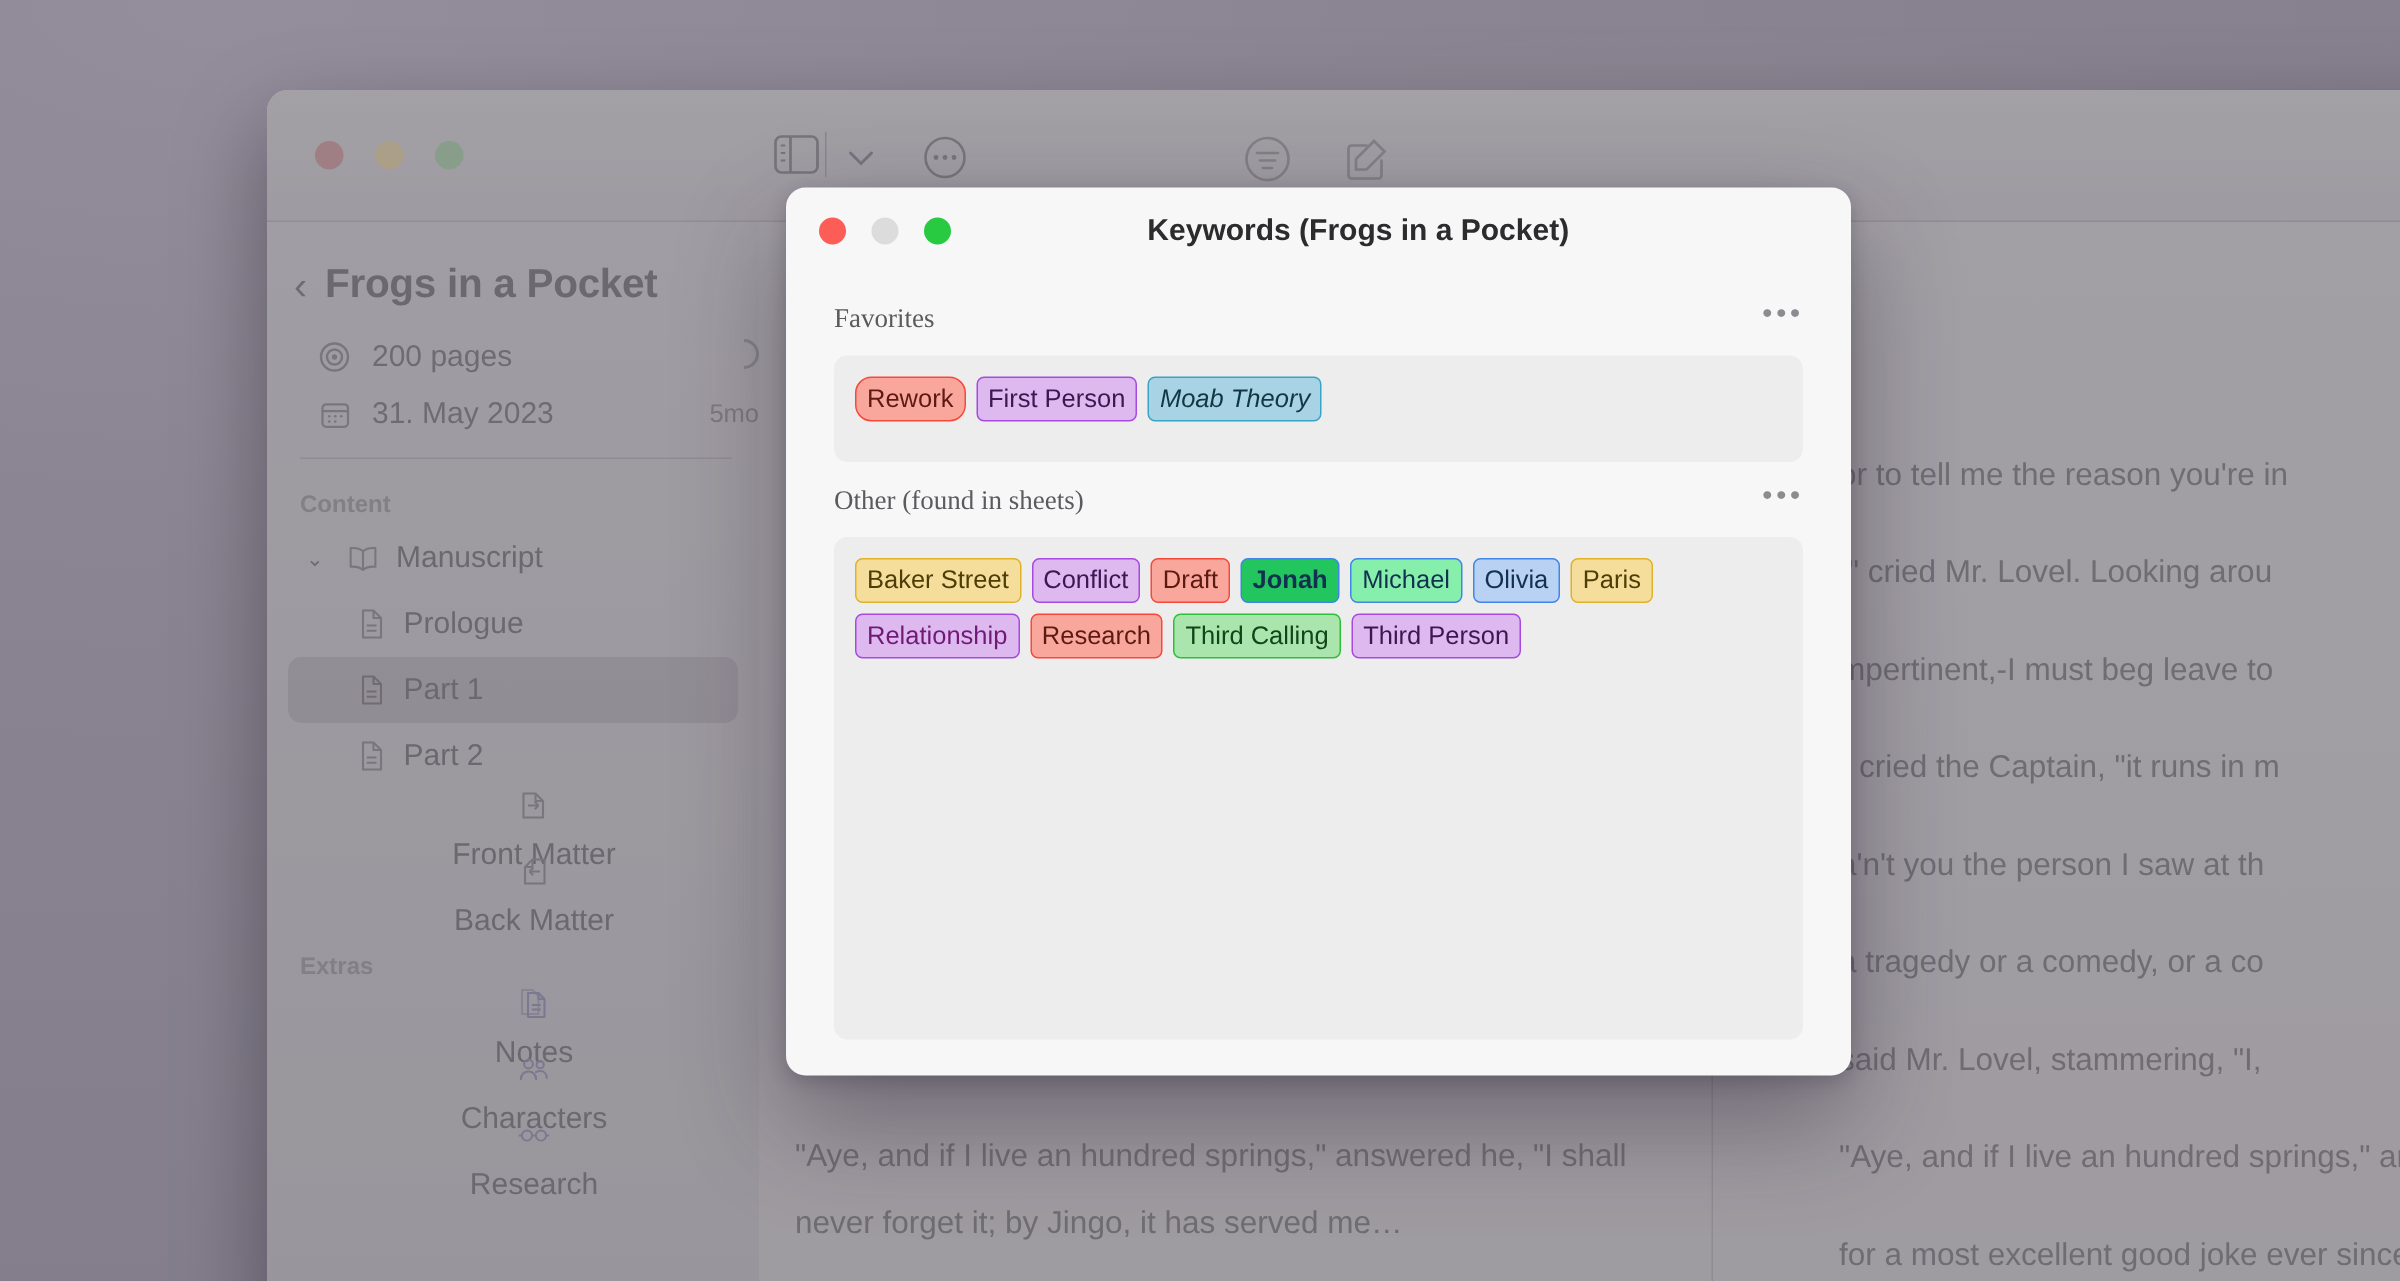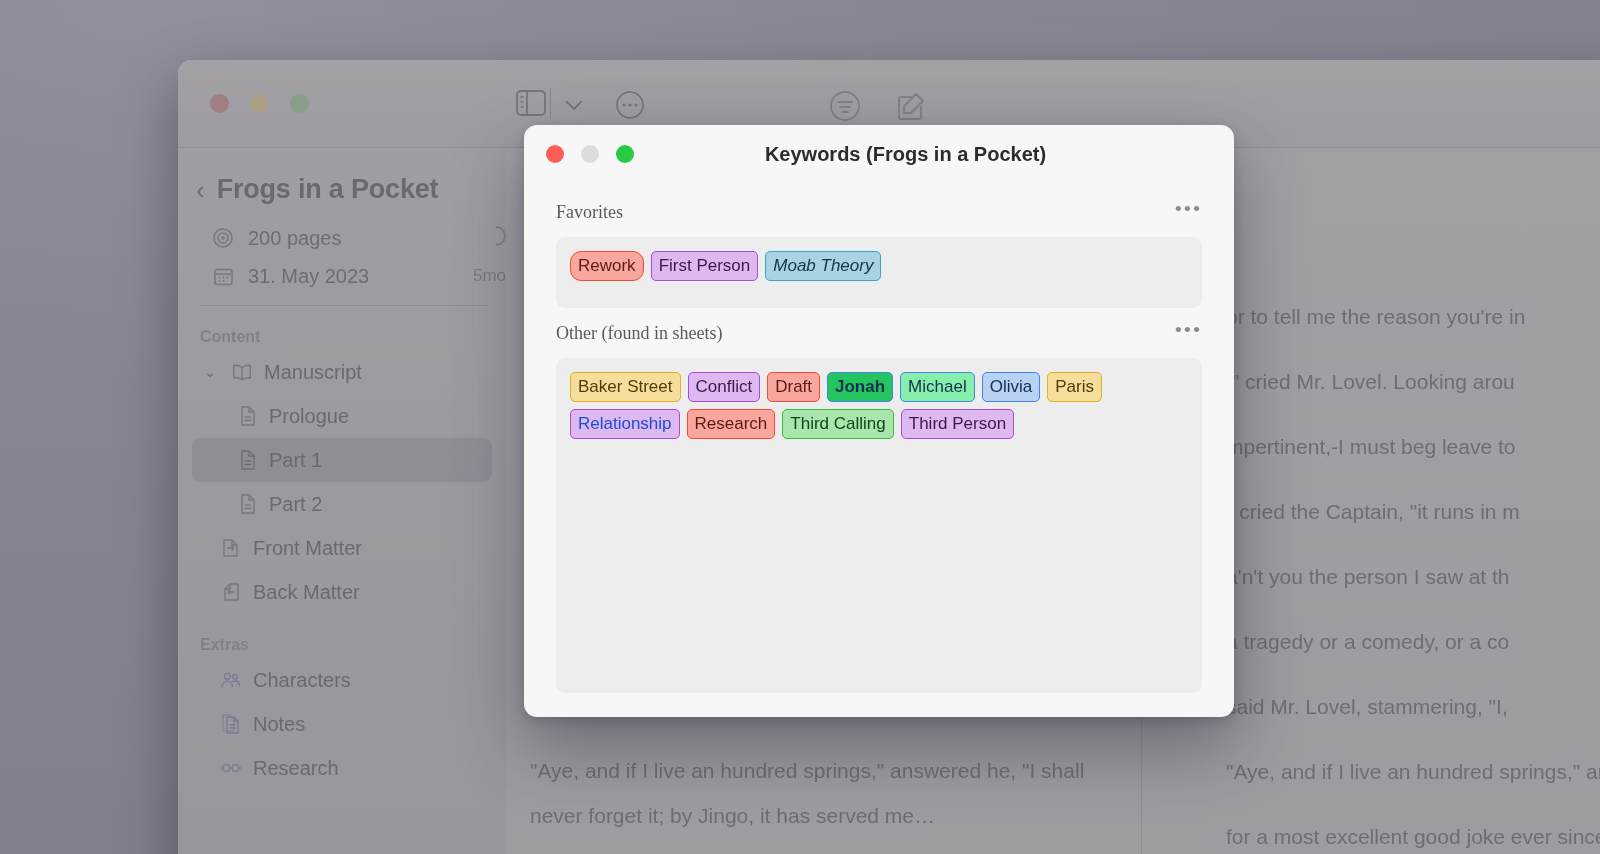--- a/index.html
+++ b/index.html
@@ -64,21 +64,21 @@
   .sb-meta-row .val{ flex:1; }
   .sb-meta-row .sub{ color:#807a89; font-size:17px; margin-right:0;}
   .sb-rule{ margin:10px 18px 0 22px; height:1px; background:rgba(120,113,126,.35);}
   .sb-section{ margin:22px 0 4px 22px; font-size:16px; color:#8a8492; font-weight:600;}
   .sb-item{
     display:flex; align-items:center; gap:11px; height:44px;
     margin:0 14px; padding-left:12px; border-radius:9px;
     color:#6a6473; font-size:20px;
   }
   .sb-item.indent{ padding-left:44px; }
-  .sb-item.indent2{ padding-left:28px; }
+  .sb-item.indent2{ padding-left:28px;flex-direction:column; }
   .sb-item.selected{ background:rgba(138,130,145,.42); }
   .sb-ico{ width:22px; height:22px; flex:0 0 22px; display:flex; align-items:center; justify-content:center; color:#7d7788;}
   .sb-ico.accent{ color:#7d7ab0; }
   .sb-caret{ width:16px; flex:0 0 16px; color:#6e6878; font-size:14px;}
 
   
   #editor{ position:absolute; left:328px; top:88px; right:0; bottom:0;
            background:linear-gradient(180deg,#b8b2bc,#b2acb6); }
   .ed-divider{ position:absolute; left:635px; top:0; bottom:0; width:1px; background:rgba(110,104,118,.30);}
   .ed-col{ position:absolute; top:0; bottom:0; color:#6f6979; font-size:21px; line-height:45px;}
@@ -282,41 +282,41 @@
             <path d="M15 11H8m0 0 2.5-2.5M8 11l2.5 2.5"></path>
         </svg>
       </span>
       <span>Back Matter</span>
     </div>
 
     <div class="sb-section">Extras</div>
 
     <div class="sb-item indent2">
       <span class="sb-ico accent">
-        <svg width="24" height="20" viewBox="0 0 24 20" fill="none" stroke="#7d7ab0" stroke-width="1.5" stroke-linecap="round">
-          <circle cx="8" cy="6" r="3.2"></circle>
-            <path d="M2.5 17c0-3.3 2.5-5.6 5.5-5.6S13.5 13.7 13.5 17"></path>
-          <circle cx="16.5" cy="6.5" r="2.6"></circle>
-            <path d="M13.5 11.8c.9-.5 2-.7 3-.7 2.7 0 4.8 2 4.8 5"></path>
-        </svg>
-      </span>
-      <span>Characters</span>
-    </div>
-
-    <div class="sb-item indent2">
-      <span class="sb-ico accent">
         <svg width="22" height="22" viewBox="0 0 22 22" fill="none" stroke="#7d7ab0" stroke-width="1.4" stroke-linejoin="round">
           <path d="M3 2h7l4 4v12H3z" opacity=".6"></path>
             <path d="M7 4h7l4 4v12H7z"></path>
             <path d="M14 4v4h4"></path>
           <line x1="9.5" y1="12" x2="15.5" y2="12"></line>
             <line x1="9.5" y1="15" x2="15.5" y2="15"></line>
         </svg>
       </span>
       <span>Notes</span>
+    </div>
+
+    <div class="sb-item indent2">
+      <span class="sb-ico accent">
+        <svg width="24" height="20" viewBox="0 0 24 20" fill="none" stroke="#7d7ab0" stroke-width="1.5" stroke-linecap="round">
+          <circle cx="8" cy="6" r="3.2"></circle>
+            <path d="M2.5 17c0-3.3 2.5-5.6 5.5-5.6S13.5 13.7 13.5 17"></path>
+          <circle cx="16.5" cy="6.5" r="2.6"></circle>
+            <path d="M13.5 11.8c.9-.5 2-.7 3-.7 2.7 0 4.8 2 4.8 5"></path>
+        </svg>
+      </span>
+      <span>Characters</span>
     </div>
 
     <div class="sb-item indent2">
       <span class="sb-ico accent">
         <svg width="26" height="14" viewBox="0 0 26 14" fill="none" stroke="#7d7ab0" stroke-width="1.5">
           <circle cx="7.5" cy="7" r="4"></circle>
             <circle cx="18.5" cy="7" r="4"></circle>
             <line x1="11.5" y1="7" x2="14.5" y2="7"></line>
           <line x1="1" y1="7" x2="3.5" y2="7"></line>
             <line x1="22.5" y1="7" x2="25" y2="7"></line>
@@ -378,20 +378,20 @@
     </div>
     <div class="sec-box" style="height:335px;">
       <div class="tagwrap">
         <span class="tag" style="background: rgb(245, 222, 156); border-color: rgb(224, 178, 41); color: rgb(78, 61, 7);">Baker Street</span>
         <span class="tag" style="background: rgb(221, 185, 240); border-color: rgb(168, 74, 224); color: rgb(61, 22, 82);">Conflict</span>
         <span class="tag" style="background: rgb(249, 167, 156); border-color: rgb(247, 73, 58); color: rgb(92, 26, 18);">Draft</span>
         <span class="tag" style="background: #22c55e; border-color: rgb(63, 134, 232); color: rgb(18, 48, 79); font-weight: bold;">Jonah</span>
         <span class="tag" style="background: #86efac; border-color: rgb(63, 134, 232); color: rgb(18, 48, 79);">Michael</span>
         <span class="tag" style="background: rgb(185, 210, 244); border-color: rgb(63, 134, 232); color: rgb(18, 48, 79);">Olivia</span>
         <span class="tag" style="background: rgb(245, 222, 156); border-color: rgb(224, 178, 41); color: rgb(78, 61, 7);">Paris</span>
-        <span class="tag" style="background: rgb(221, 185, 240); border-color: rgb(168, 74, 224); color: #1d4ed8;">Relationship</span>
+        <span class="tag" style="background: rgb(221, 185, 240); border-color: rgb(168, 74, 224); color: #701a75;">Relationship</span>
         <span class="tag" style="background: rgb(249, 167, 156); border-color: rgb(247, 73, 58); color: rgb(92, 26, 18);">Research</span>
         <span class="tag" style="background: rgb(169, 229, 172); border-color: rgb(47, 192, 58); color: rgb(18, 69, 26);">Third Calling</span>
         <span class="tag" style="background: rgb(221, 185, 240); border-color: rgb(168, 74, 224); color: rgb(61, 22, 82);">Third Person</span>
       </div>
     </div>
   </div>
 </div>
 
 </body></html>

